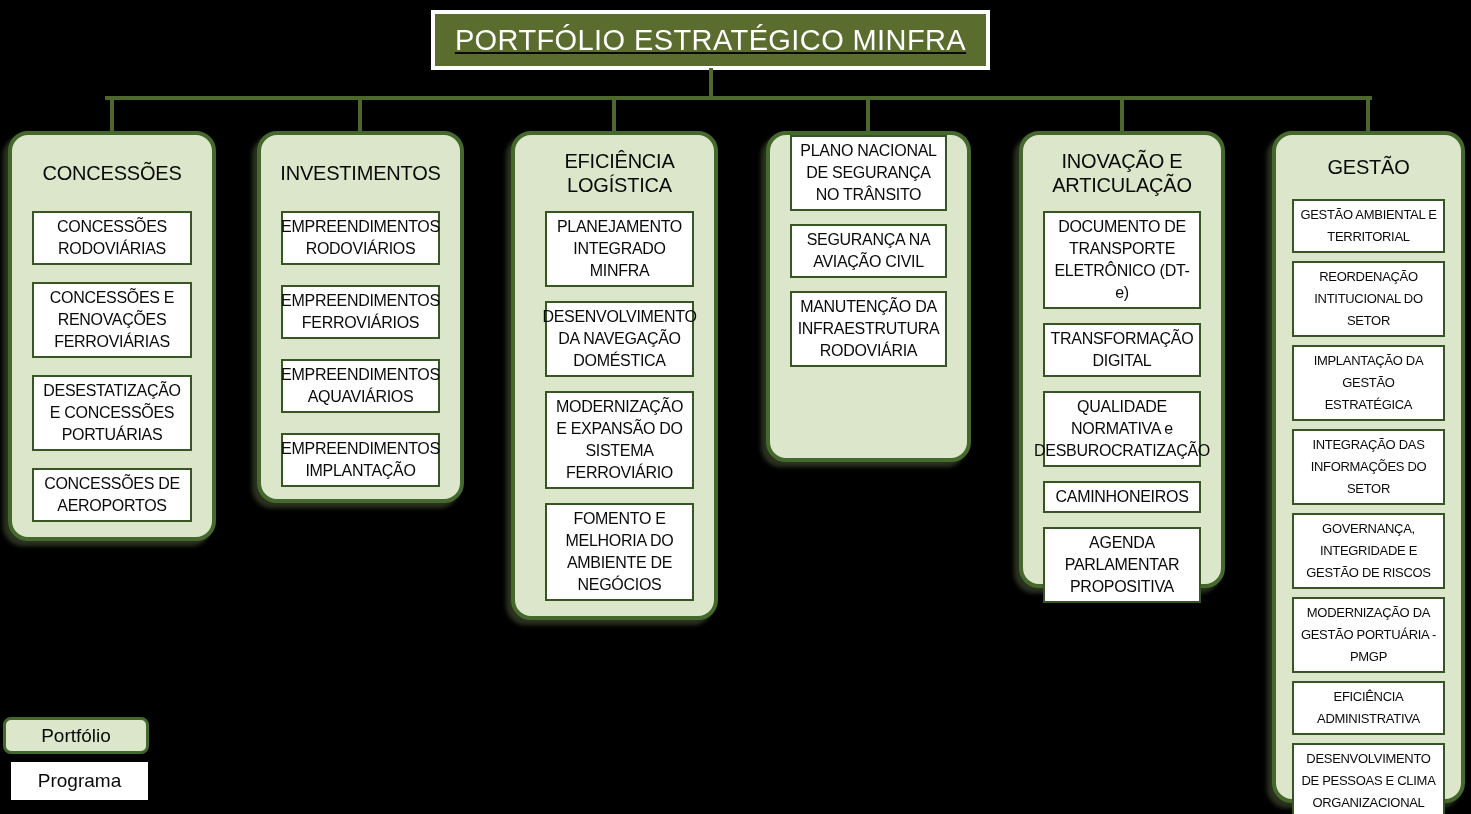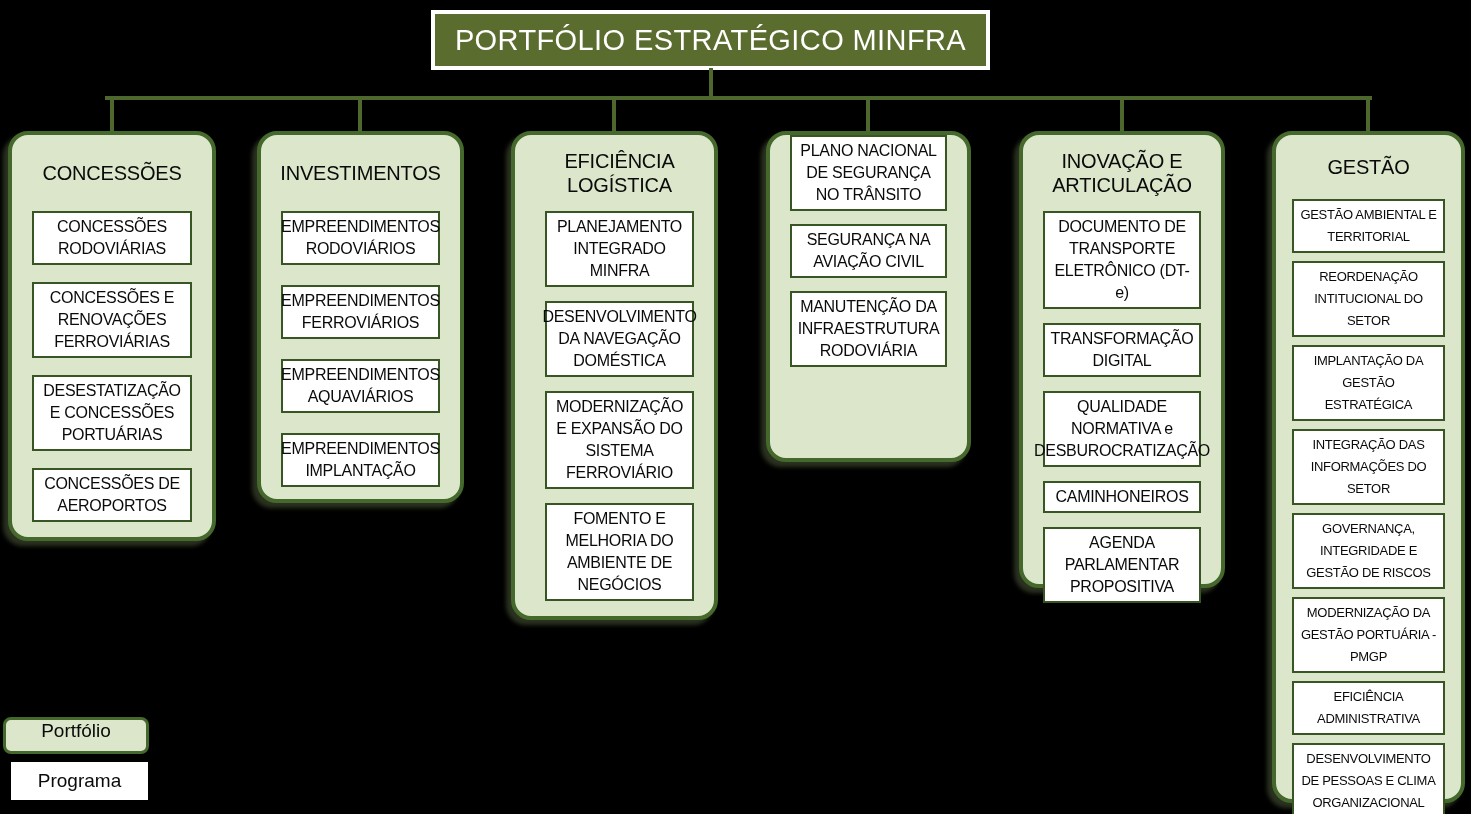--- a/index.html
+++ b/index.html
@@ -16,21 +16,21 @@
   .stage{
     position:relative;width:1471px;height:814px;background:var(--bg);
     font-family:"Liberation Sans", sans-serif;color:var(--text);
     overflow:hidden;
   }
   
   .banner{
     position:absolute;left:431px;top:10px;width:559px;height:60px;
     box-sizing:border-box;background:var(--banner-fill);
     border:4px solid var(--banner-border);
-    display:flex;align-items:center;justify-content:center;
+    display:flex;align-items:center;justify-content:center;text-decoration:underline;
   }
   .banner .title{
     color:#ffffff;font-size:29px;letter-spacing:.4px;white-space:nowrap;
   }
   
   .conn{position:absolute;background:var(--connector);}
   .conn.h{height:4px;}
   .conn.v{width:4px;}
   
   .column{
@@ -64,21 +64,21 @@
   #col-4{left:1019px;width:206px;height:457px;}#col-4 .programs{}
   #col-5{left:1272px;width:193px;height:672px;}
   #col-5 .col-title{min-height:64px;}
   #col-5 .programs{gap:8px;padding:0 16px;}
   #col-5 .program{font-size:13px;}
   
   .legend-portfolio{
     position:absolute;left:3px;top:717px;width:146px;height:37px;
     box-sizing:border-box;background:var(--column-fill);
     border:3px solid var(--column-border);border-radius:8px;
-    display:flex;justify-content:center;font-size:19px;
+    display:flex;align-items:center;justify-content:center;font-size:19px;
   }
   .legend-programa{
     position:absolute;left:11px;top:762px;width:137px;height:38px;
     box-sizing:border-box;background:#ffffff;
     display:flex;align-items:center;justify-content:center;font-size:19px;
   }
 </style>
 </head>
 <body>
 

